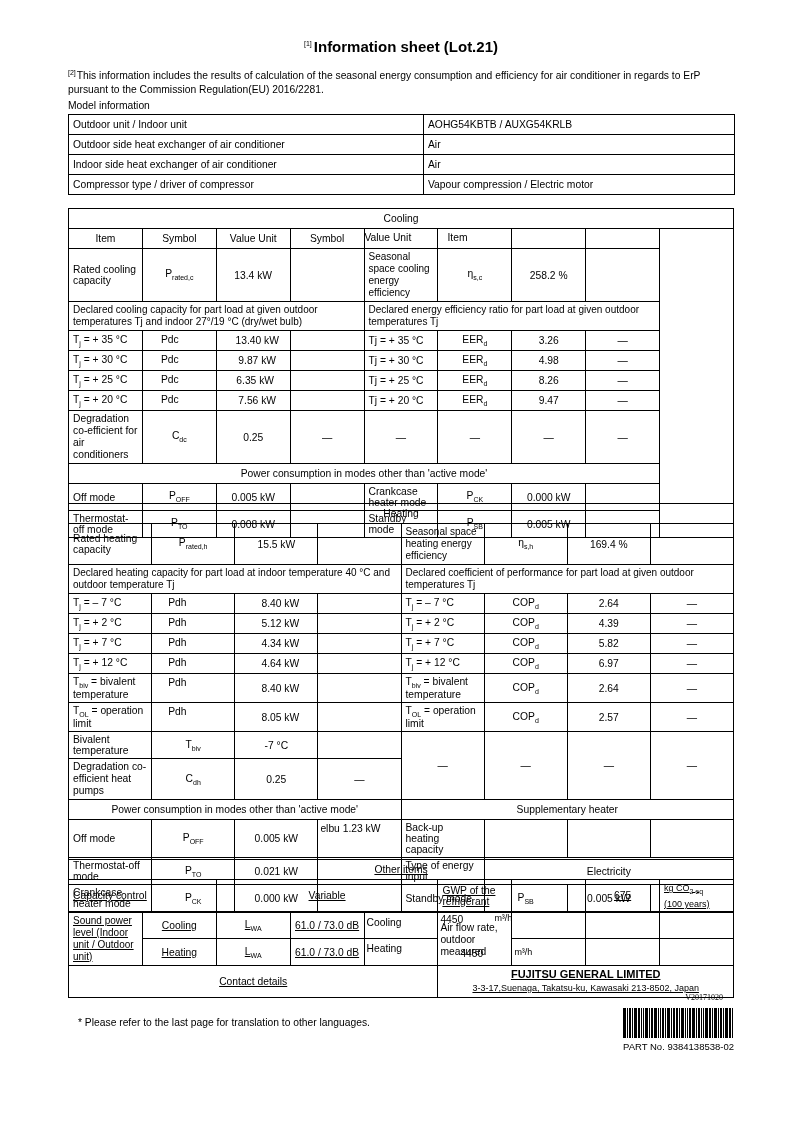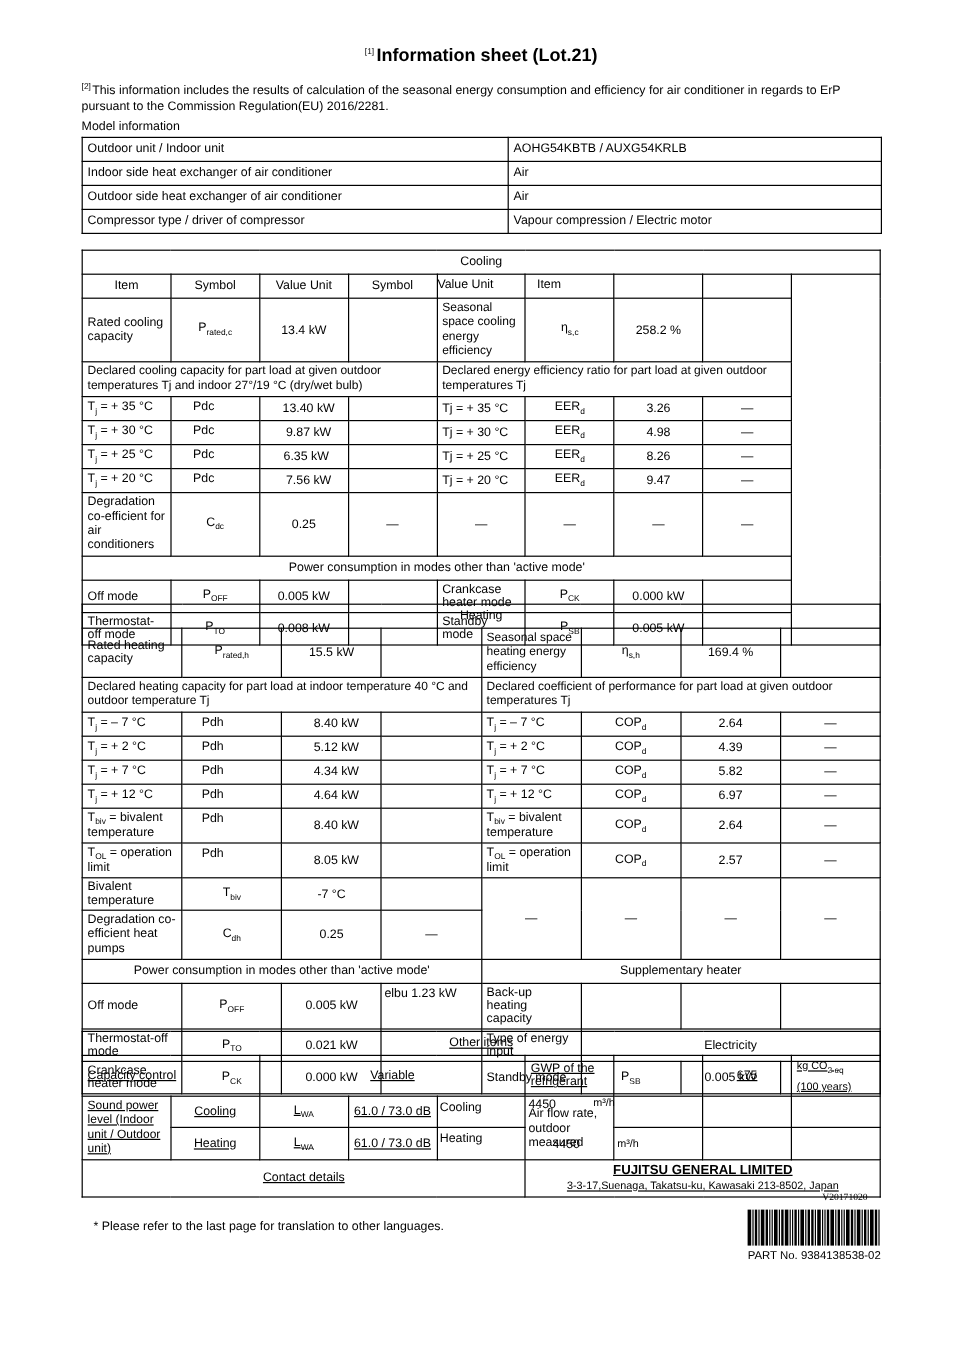--- a/index.html
+++ b/index.html
@@ -41,25 +41,25 @@
 
   <div class="mi-label">Model information</div>
 
   <table class="tbl" style="left:68px;top:114px;width:666px;">
     <tbody>
         <tr>
       <td style="width:355px;">Outdoor unit / Indoor unit</td>
       <td style="width:311px;">AOHG54KBTB / AUXG54KRLB</td>
     </tr>
     <tr>
+      <td>Outdoor side heat exchanger of air conditioner</td>
+      <td>Air</td>
+    </tr>
+    <tr>
       <td>Indoor side heat exchanger of air conditioner</td>
-      <td>Air</td>
-    </tr>
-    <tr>
-      <td>Outdoor side heat exchanger of air conditioner</td>
       <td>Air</td>
     </tr>
     <tr>
       <td>Compressor type / driver of compressor</td>
       <td>Vapour compression / Electric motor</td>
     </tr>
   </tbody>
     </table>
 
   <table class="tbl" style="left:68px;top:208px;width:666px;">

